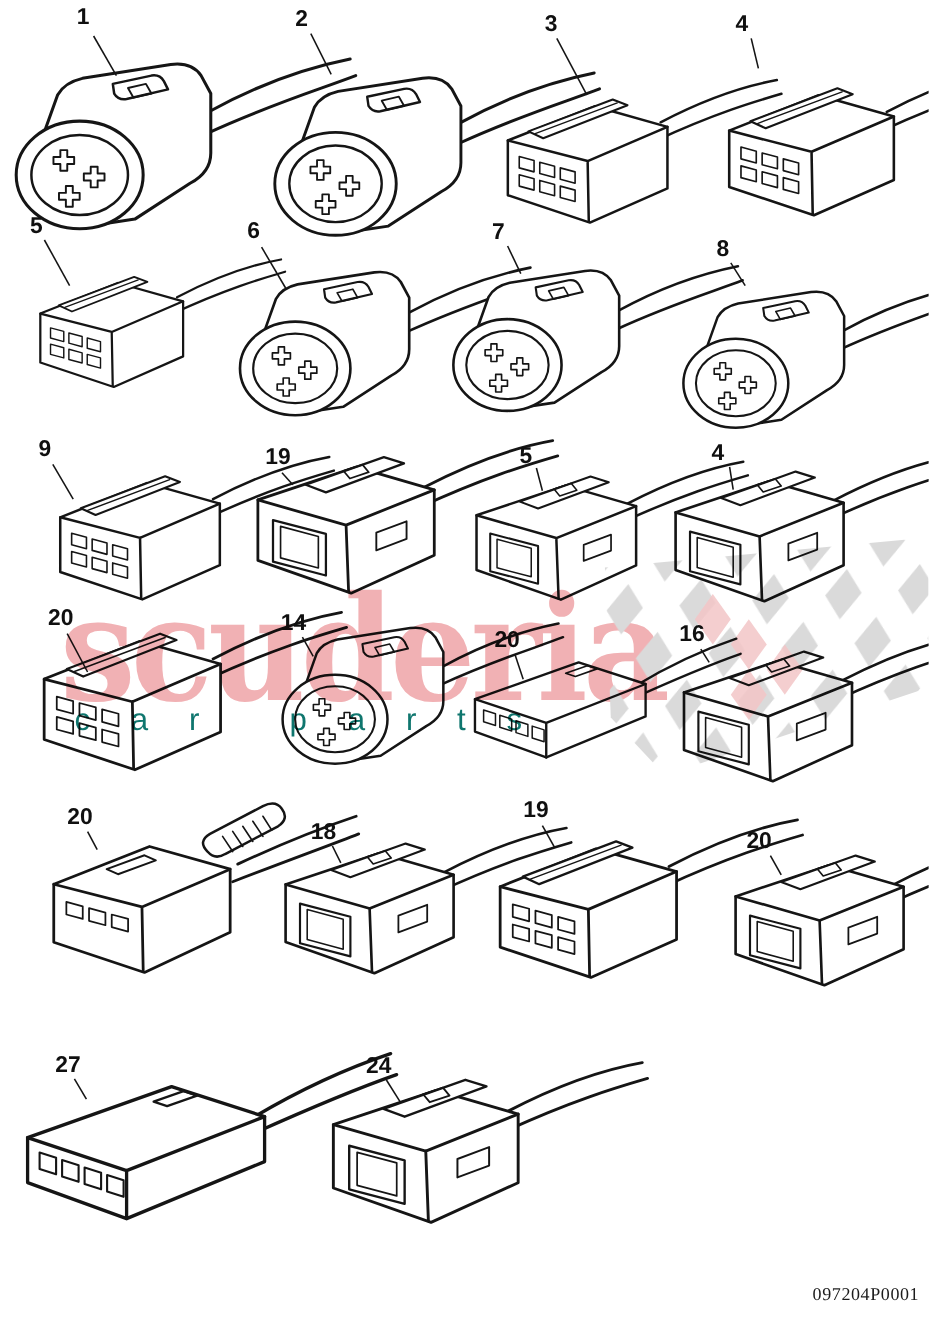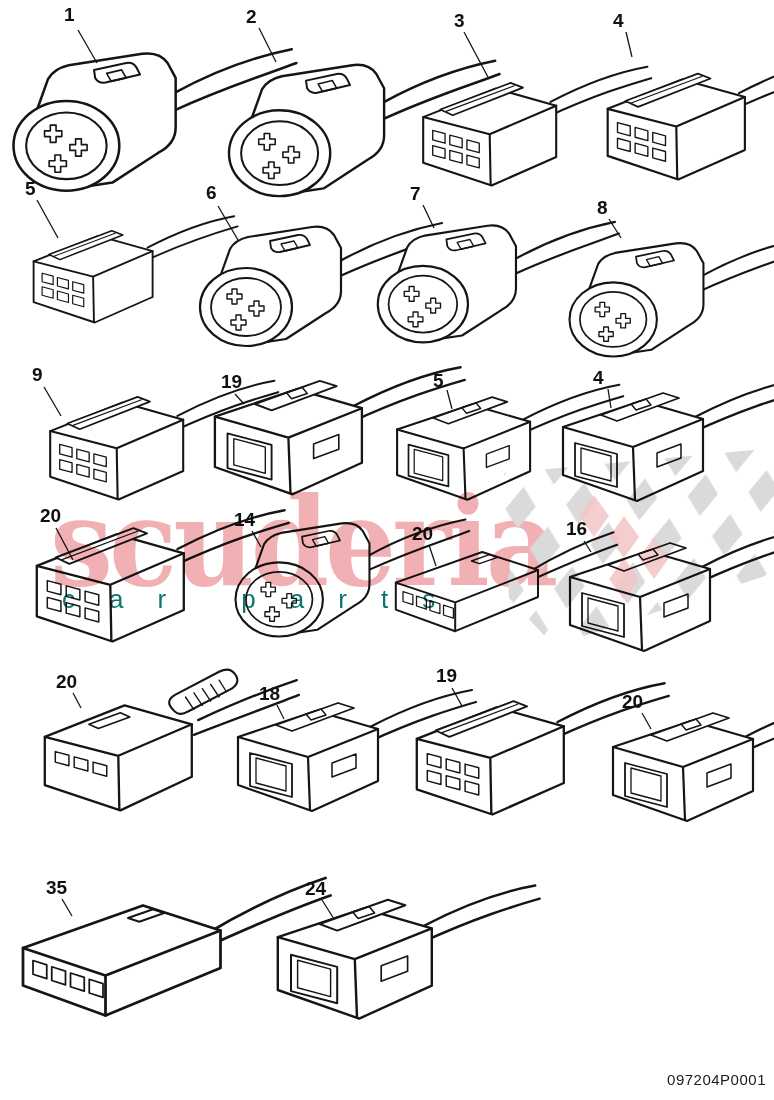--- a/index.html
+++ b/index.html
@@ -11,21 +11,21 @@
        font-family:"Liberation Sans",sans-serif;line-height:1;}
   .watermark{position:absolute;left:0;top:0;width:774px;height:1100px;z-index:4;
              mix-blend-mode:multiply;pointer-events:none;}
   .wm-brand{position:absolute;left:50px;top:482px;font-family:"DejaVu Serif",serif;
             font-weight:bold;font-size:112px;letter-spacing:-4px;color:#f1b1b4;
             transform:scaleY(1.08);transform-origin:left top;line-height:1;}
   .wm-tagline{position:absolute;left:62px;top:586px;font-family:"Liberation Sans",sans-serif;
               font-size:26px;letter-spacing:34px;color:#0f766e;line-height:1;}
   .wm-flag{position:absolute;left:484px;top:448px;}
   .footer-part{position:absolute;right:8px;top:1071px;z-index:5;font-size:15px;
-               color:#1c1c1c;letter-spacing:0.5px;font-family:Liberation Sans, sans-serif;}
+               color:#1c1c1c;letter-spacing:0.5px;font-family:Liberation Serif, serif;}
 </style>
 </head>
 <body>
 
 <div id="stage">
 
   <svg id="art" width="774" height="1100" viewBox="0 0 774 1100">
     <defs>
 
       <g id="symA" stroke="#151515" fill="none" stroke-width="2.2" stroke-linejoin="round" stroke-linecap="round">
@@ -170,21 +170,21 @@
   <div class="num" style="left:433px;top:371px">5</div>
   <div class="num" style="left:593px;top:368px">4</div>
   <div class="num" style="left:40px;top:506px">20</div>
   <div class="num" style="left:234px;top:510px">14</div>
   <div class="num" style="left:412px;top:524px">20</div>
   <div class="num" style="left:566px;top:519px">16</div>
   <div class="num" style="left:56px;top:672px">20</div>
   <div class="num" style="left:259px;top:684px">18</div>
   <div class="num" style="left:436px;top:666px">19</div>
   <div class="num" style="left:622px;top:692px">20</div>
-  <div class="num" style="left:46px;top:878px">35</div>
+  <div class="num" style="left:46px;top:878px">27</div>
   <div class="num" style="left:305px;top:879px">24</div>
 
   <div class="watermark">
     <div class="wm-brand">scuderia</div>
     <div class="wm-tagline">car parts</div>
     <svg class="wm-flag" width="290" height="205" viewBox="0 0 290 205">
       <defs>
         <pattern id="chk" width="60" height="84" patternUnits="userSpaceOnUse" patternTransform="skewX(-12) rotate(-4)">
           <path d="M15,0 L30,21 L15,42 L0,21 Z" fill="#dadada"></path>
           <path d="M45,42 L60,63 L45,84 L30,63 Z" fill="#dadada"></path>

